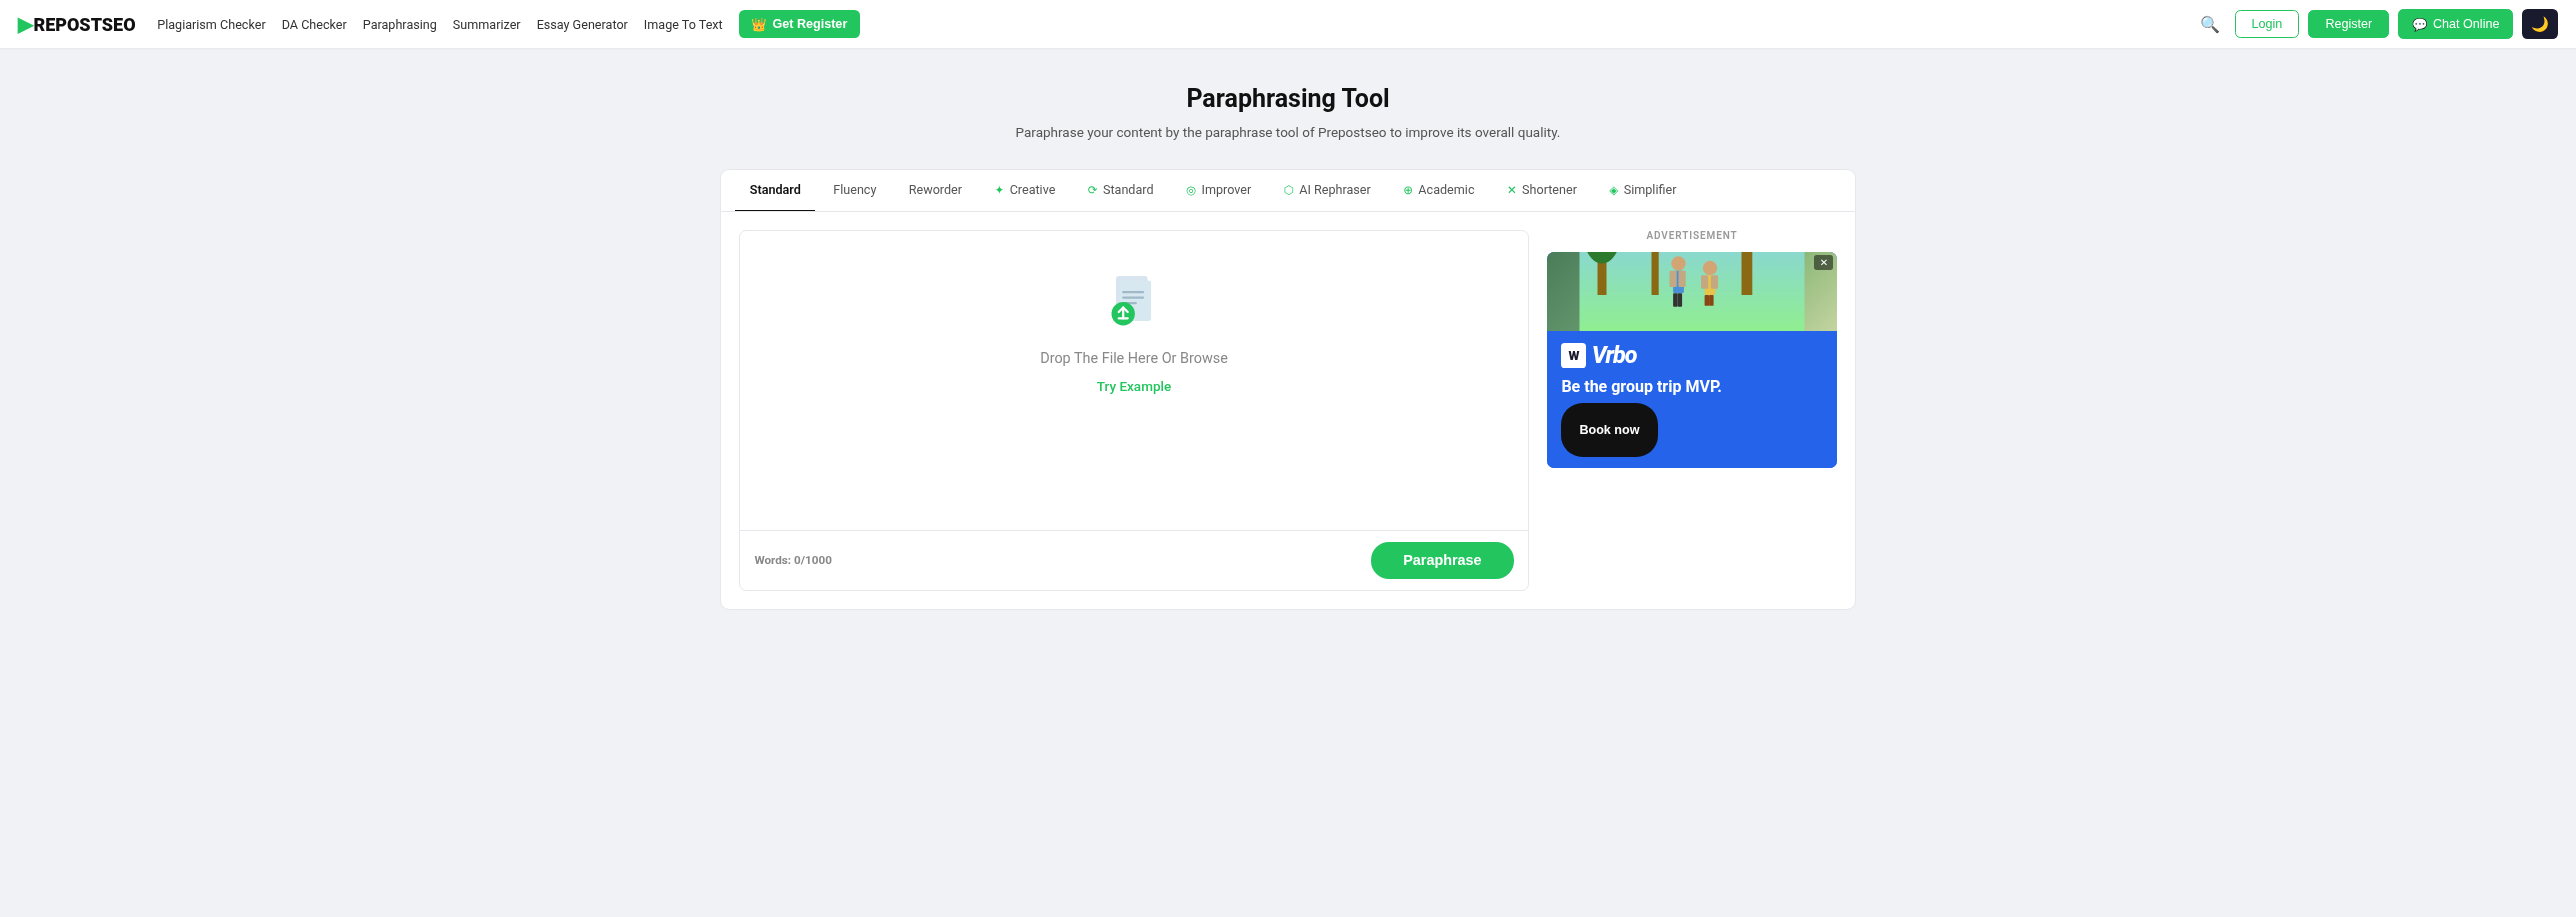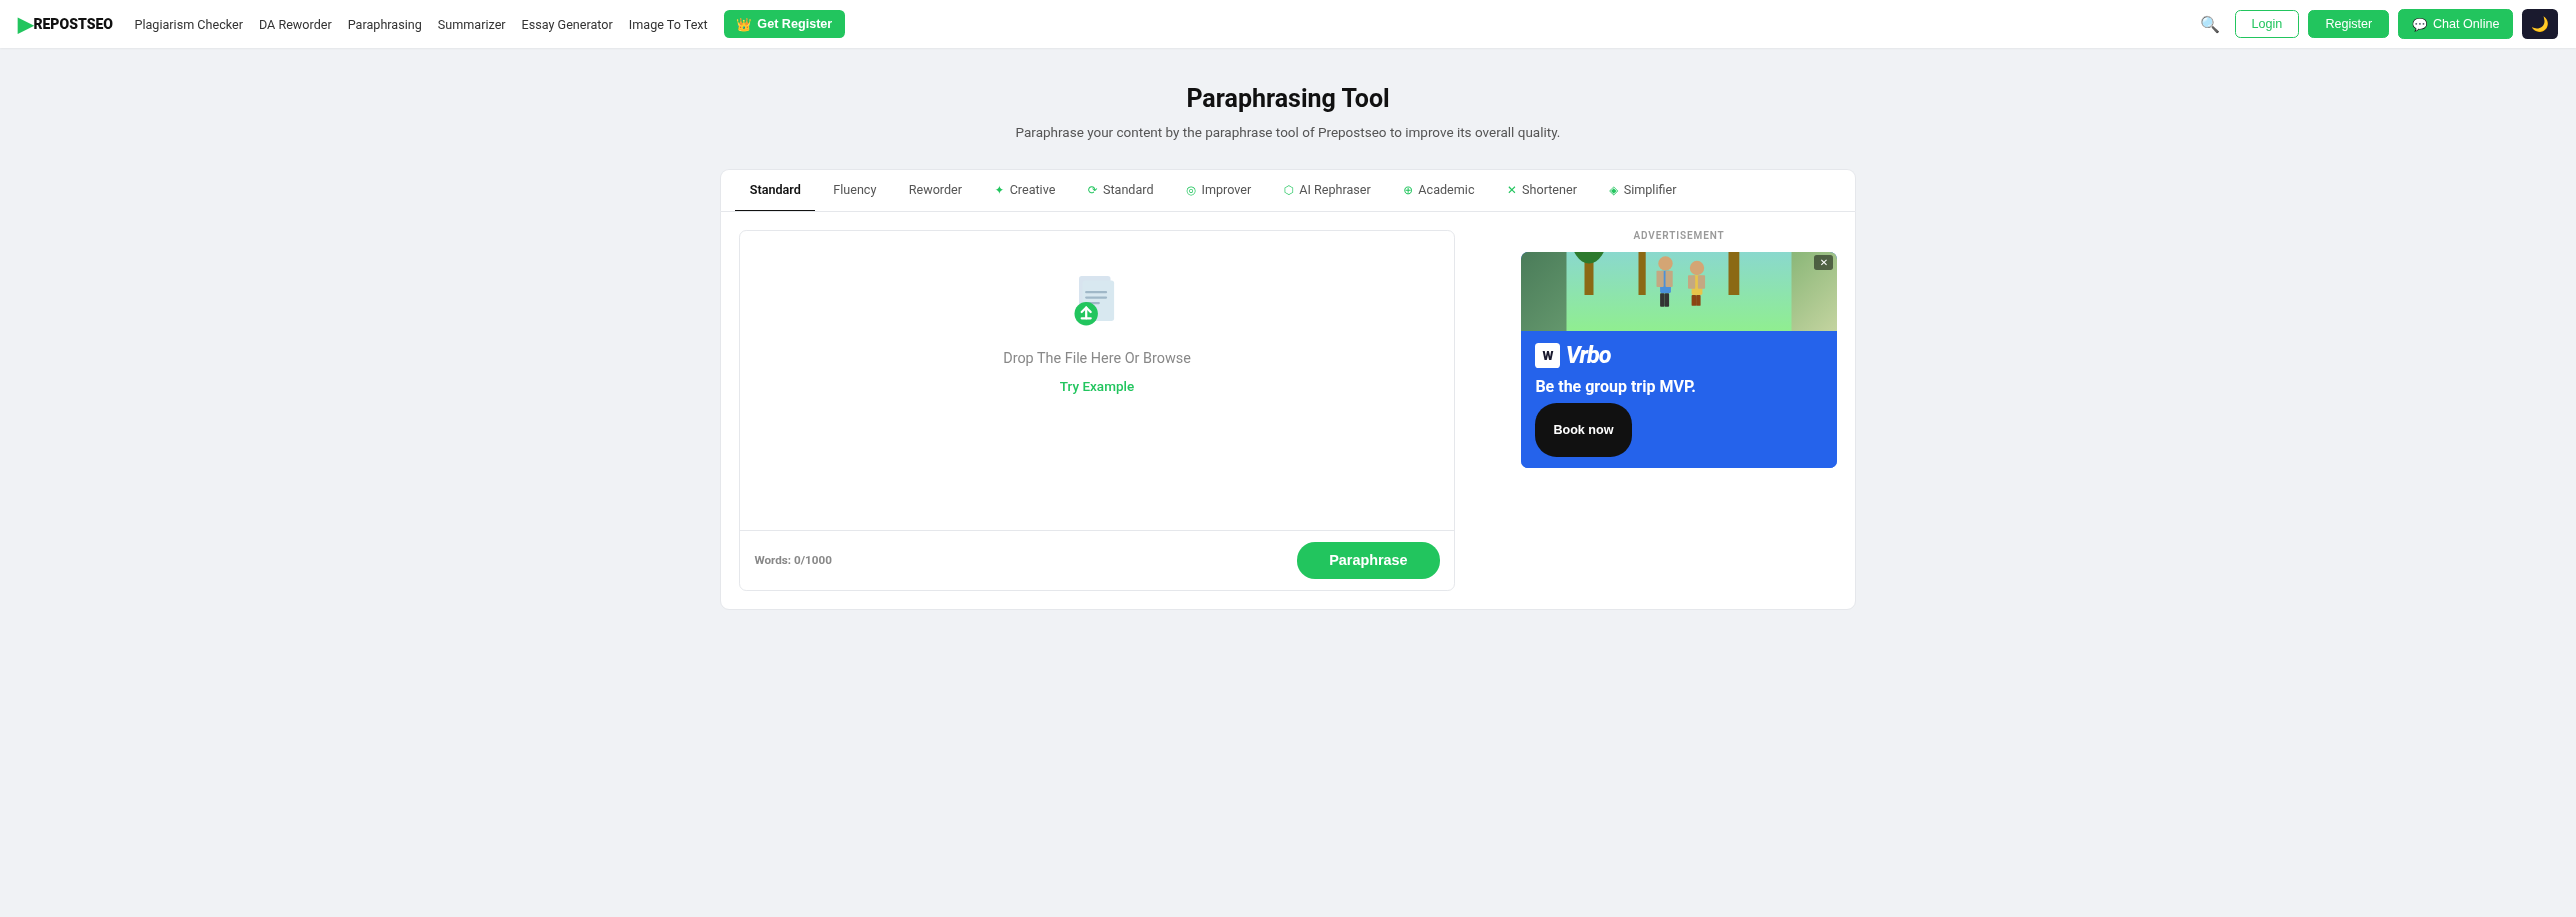--- a/index.html
+++ b/index.html
@@ -212,25 +212,24 @@
       border: none;
       border-radius: 18px;
       padding: 10.8px 32px;
       font-size: 14.4px;
       font-weight: 600;
       cursor: pointer;
     }
 
     
     .right-panel {
-      width: 316px;
+      width: 290px;
       display: flex;
       flex-direction: column;
       gap: 10.8px;
-      margin-left: 48px;
     }
     .ad-label {
       font-size: 10px;
       color: #999;
       text-align: center;
       letter-spacing: 0.9px;
       font-weight: 600;
     }
     .ad-box {
       border-radius: 7.2px;
@@ -327,25 +326,25 @@
       width: 72px;
       height: 72px;
     }
   </style>
 </head>
 <body>
 
 <nav class="navbar">
   <div class="logo">
     <span style="color:#22c55e">▶</span>
-    <span style="font-size:14px;font-weight:900;color:#111;">REPOSTSEO</span>
+    <span style="font-size:18px;font-weight:900;color:#111;">REPOSTSEO</span>
   </div>
   <div class="nav-links">
     <a href="#">Plagiarism Checker</a>
-    <a href="#">DA Reworder</a>
+    <a href="#">DA Checker</a>
     <a href="#">Paraphrasing</a>
     <a href="#">Summarizer</a>
     <a href="#">Essay Generator</a>
     <a href="#">Image To Text</a>
     <button class="btn-premium">
       <span>👑</span>
       <span>Get Register</span>
     </button>
   </div>
   <div class="nav-right">

